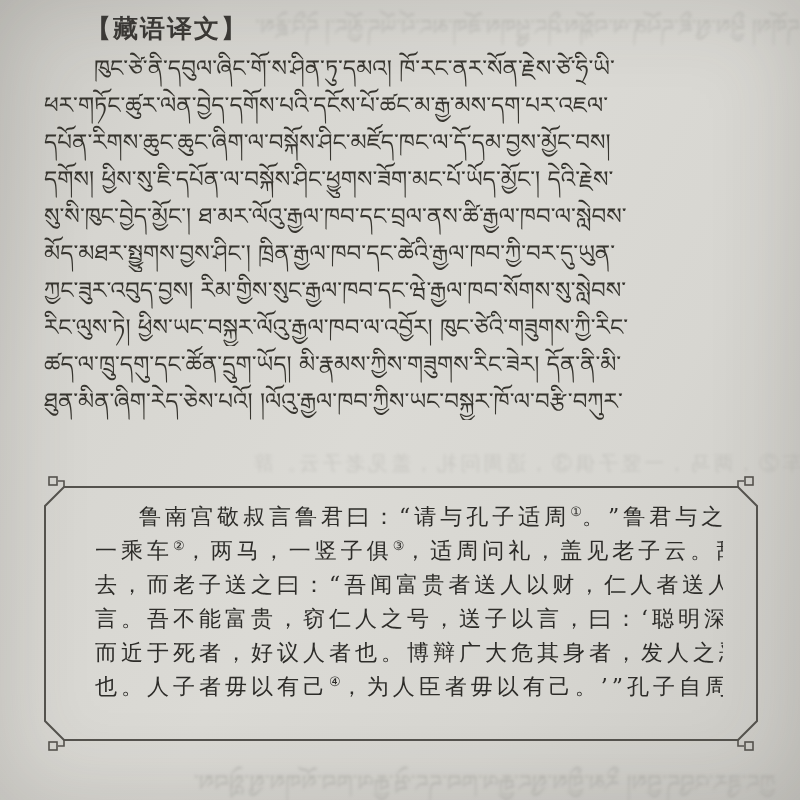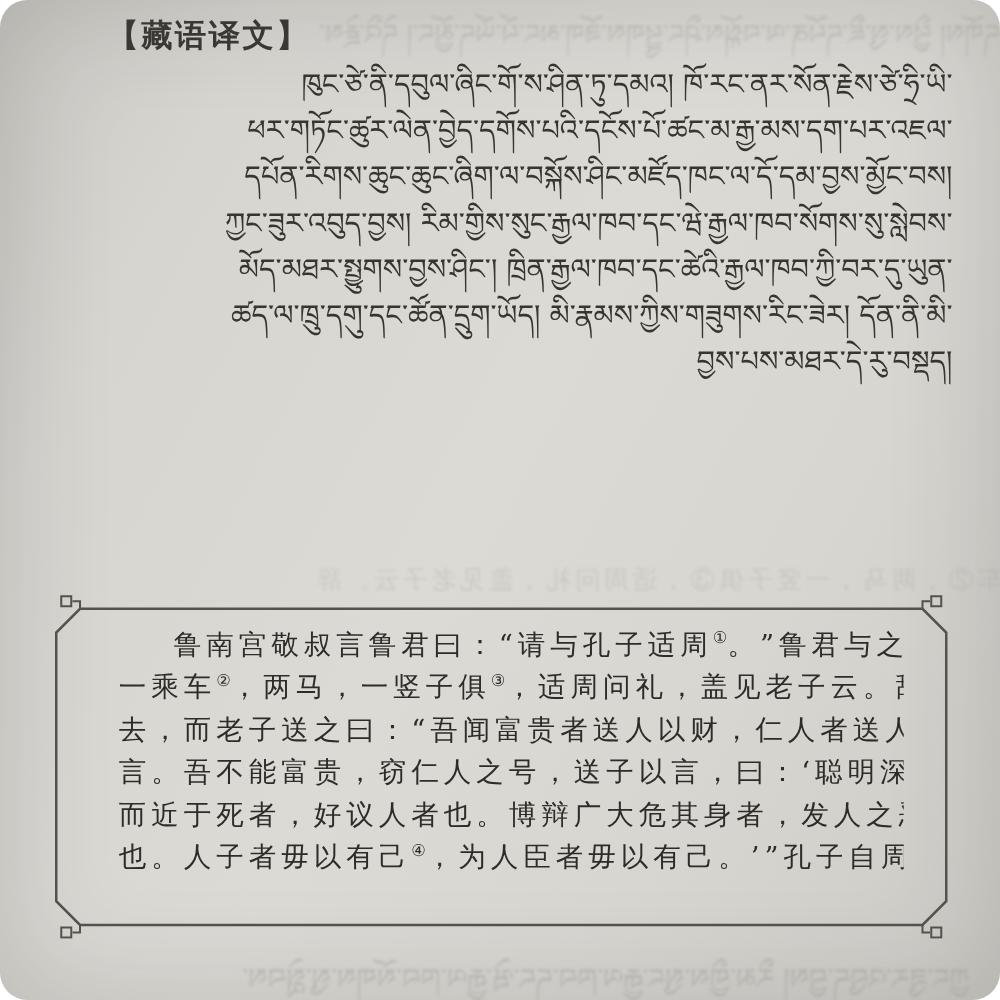--- a/index.html
+++ b/index.html
@@ -3,31 +3,30 @@
 <meta charset="utf-8">
 <style>
   html,body{margin:0;padding:0;}
   .page{
     position:relative;
     width:800px;height:800px;
     overflow:hidden;
     background:linear-gradient(118deg,#c9c8c3 0%,#d6d5d0 18%,#dbdad5 48%,#d7d6d1 72%,#cccbc6 100%);
     box-shadow:inset 0 0 90px rgba(60,58,52,.18);
     font-family:"DejaVu Sans",sans-serif;
-    border-radius:22px;
   }
   .header{
     position:absolute;left:86px;top:12px;
     font-size:25px;font-weight:bold;letter-spacing:2px;
     color:#3a3835;margin:0;
   }
   .tib{position:absolute;left:44px;top:50px;width:718px;}
   .tib-line{
     height:37px;line-height:37px;font-size:23px;
-    white-space:nowrap;color:#37352f;overflow:hidden;text-align:right;
+    white-space:nowrap;color:#37352f;overflow:hidden;
   }
   .tib-line:first-child{padding-left:50px;}
   .box{position:absolute;left:45px;top:487px;width:712px;height:253px;}
   .box svg{position:absolute;left:-11px;top:-11px;}
   .cn{position:absolute;left:50px;top:13px;width:628px;}
   .cn-line{
     height:34px;line-height:34px;font-size:22px;letter-spacing:4px;
     white-space:nowrap;color:#2d2c29;overflow:hidden;
     font-family:"DejaVu Serif",serif;
   }
@@ -48,24 +47,27 @@
 <div class="page">
 
   <div class="bleed bleed-top">དགོས། ཕྱིས་སུ་ཇི་དཔོན་ལ་བསྐོས་ཤིང་ཕྱུགས་ཟོག་མང་པོ་ཡོད་མྱོང་། དེའི་རྗེས་</div>
 
   <h1 class="header">【藏语译文】</h1>
 
   <div class="tib">
     <div class="tib-line">ཁུང་ཙེ་ནི་དབུལ་ཞིང་གོ་ས་ཤིན་ཏུ་དམའ། ཁོ་རང་ནར་སོན་རྗེས་ཙེ་ཧྲི་ཡི་</div>
     <div class="tib-line">ཕར་གཏོང་ཚུར་ལེན་བྱེད་དགོས་པའི་དངོས་པོ་ཚང་མ་རྒྱ་མས་དག་པར་འཇལ་</div>
     <div class="tib-line">དཔོན་རིགས་ཆུང་ཆུང་ཞིག་ལ་བསྐོས་ཤིང་མཛོད་ཁང་ལ་དོ་དམ་བྱས་མྱོང་བས།</div>
+    <div class="tib-line">དགོས། ཕྱིས་སུ་ཇི་དཔོན་ལ་བསྐོས་ཤིང་ཕྱུགས་ཟོག་མང་པོ་ཡོད་མྱོང་། དེའི་རྗེས་</div>
+    <div class="tib-line">སུ་སི་ཁུང་བྱེད་མྱོང་། ཐ་མར་ལོའུ་རྒྱལ་ཁབ་དང་བྲལ་ནས་ཚི་རྒྱལ་ཁབ་ལ་སླེབས་</div>
+    <div class="tib-line">མོད་མཐར་སྤྱུགས་བྱས་ཤིང་། ཁྲིན་རྒྱལ་ཁབ་དང་ཚེའི་རྒྱལ་ཁབ་ཀྱི་བར་དུ་ཡུན་</div>
     <div class="tib-line">ཀྱང་ཟུར་འབུད་བྱས། རིམ་གྱིས་སུང་རྒྱལ་ཁབ་དང་ཝེ་རྒྱལ་ཁབ་སོགས་སུ་སླེབས་</div>
-    <div class="tib-line">མོད་མཐར་སྤྱུགས་བྱས་ཤིང་། ཁྲིན་རྒྱལ་ཁབ་དང་ཚེའི་རྒྱལ་ཁབ་ཀྱི་བར་དུ་ཡུན་</div>
+    <div class="tib-line">རིང་ལུས་ཏེ། ཕྱིས་ཡང་བསྐྱར་ལོའུ་རྒྱལ་ཁབ་ལ་འབྱོར། ཁུང་ཙེའི་གཟུགས་ཀྱི་རིང་</div>
     <div class="tib-line">ཚད་ལ་ཁྲུ་དགུ་དང་ཚོན་དྲུག་ཡོད། མི་རྣམས་ཀྱིས་གཟུགས་རིང་ཟེར། དོན་ནི་མི་</div>
-    <div class="tib-line">བྱས་པས་མཐར་དེ་རུ་བསྡད།</div>
+    <div class="tib-line">ཐུན་མིན་ཞིག་རེད་ཅེས་པའོ། །ལོའུ་རྒྱལ་ཁབ་ཀྱིས་ཡང་བསྐྱར་ཁོ་ལ་བརྩི་བཀུར་</div>
   </div>
 
   <div class="bleed bleed-mid">一乘车②，两马，一竖子俱③，适周问礼，盖见老子云。辞</div>
 
   <div class="box">
     <svg width="734" height="275" xmlns="http://www.w3.org/2000/svg">
       <defs>
         <g id="corner" fill="none" stroke="#54524d" stroke-width="1.6">
           <path d="M 30 11 L 30 5 L 24 5"></path>
           <rect x="15" y="1" width="8" height="8"></rect>

